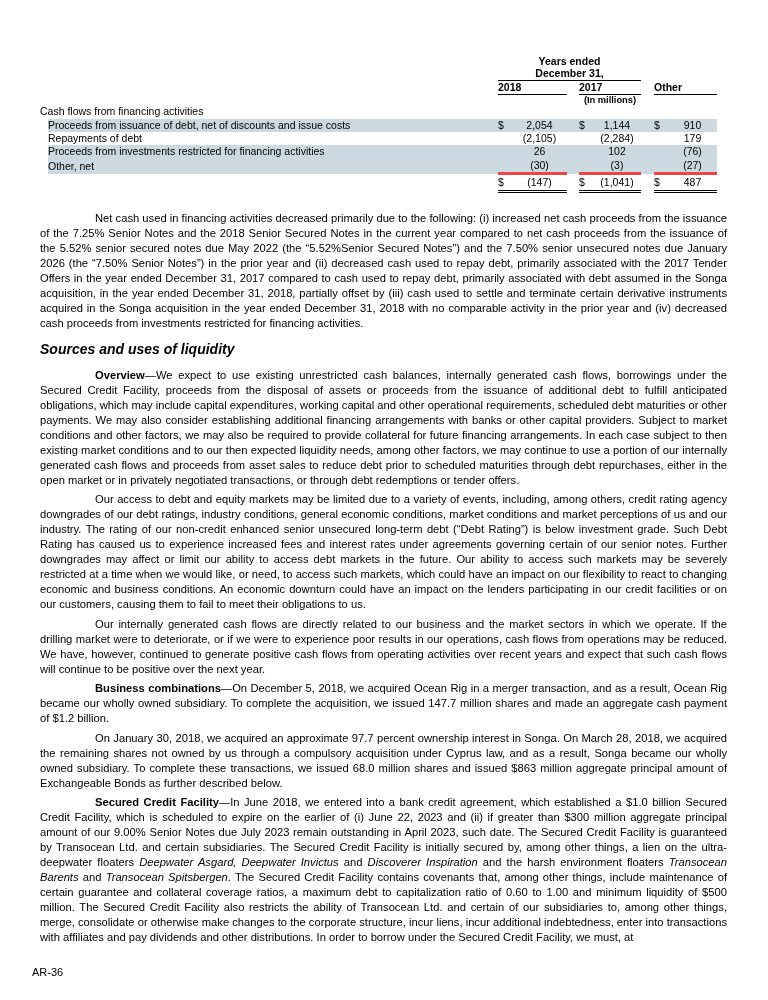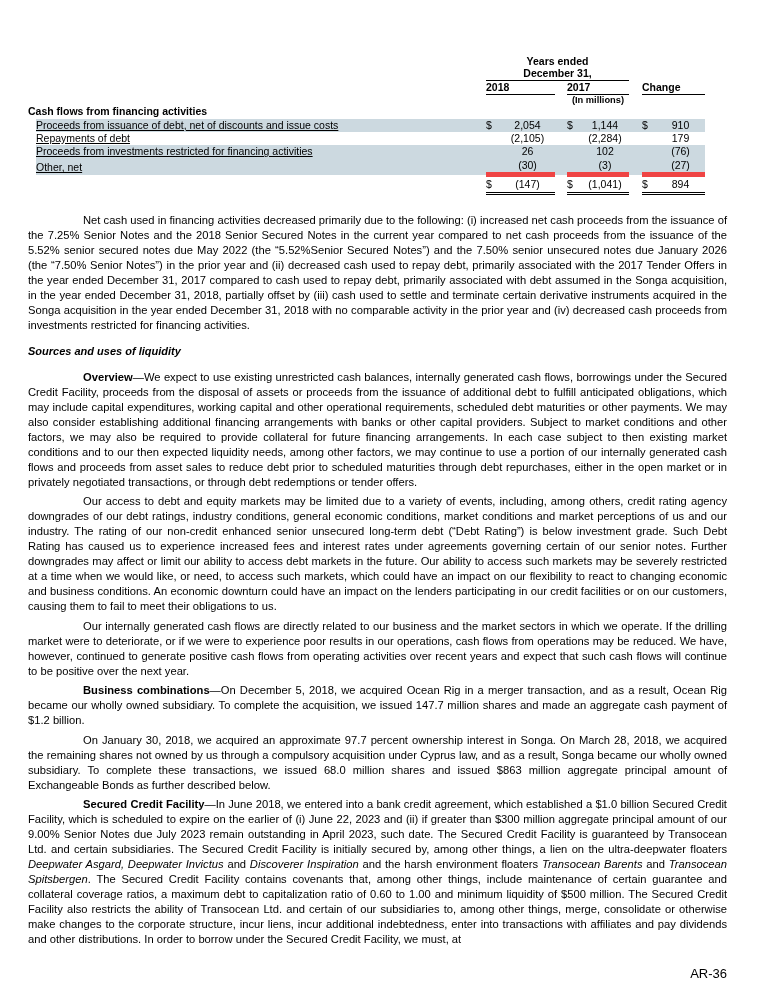--- a/index.html
+++ b/index.html
@@ -5,76 +5,76 @@
   * { box-sizing: border-box; }
   html, body { margin: 0; padding: 0; background: #ffffff; }
   .page {
     position: relative;
     width: 768px;
     height: 1000px;
     background: #ffffff;
     color: #000000;
     font-family: "Liberation Sans", "DejaVu Sans", sans-serif;
     overflow: hidden;
-    padding: 55px 41px 0 28px;
+    padding: 55px 41px 0 40px;
   }
   
   table.fin-table {
     border-collapse: collapse;
     table-layout: fixed;
     width: 677px;
     font-size: 10.5px;
     color: #000;
   }
   table.fin-table td {
     padding: 0;
     vertical-align: bottom;
     white-space: nowrap;
     overflow: hidden;
   }
   .hc { text-align: center; font-weight: bold; line-height: 12px; }
   .hc2 { text-align: center; font-weight: bold; line-height: 12.5px; margin-top: 12px; }
   .yr { font-weight: bold; line-height: 13px; padding-bottom: 2px; }
   .bline { border-bottom: 1px solid #000; }
   .mills { text-align: center; font-weight: bold; font-size: 9.3px; line-height: 10.5px; padding-top: 1px; }
-  .section-label { font-weight: bold; line-height: 13.5px; padding-top: 2px; }
+  .section-label { font-weight: normal; line-height: 13.5px; padding-top: 2px; }
   td.sp { background: #ffffff; }
-  td.label { padding-left: 9px; line-height: 13.4px; text-decoration: underline; }
+  td.label { padding-left: 9px; line-height: 13.4px; }
   td.d  { text-align: left; padding-left: 3px; line-height: 13.4px; }
   td.v  { text-align: center; padding-right: 1px; line-height: 13.4px; }
   td.g  { line-height: 13.4px; }
   tr.shaded td { background: var(--shade, #ccd9e0); }
   tr.shaded td.sp { background: #ffffff; }
-  tr.ul-row td.d, tr.ul-row td.v { border-bottom: 5px solid #ef4444; margin-top: 40px; }
+  tr.ul-row td.d, tr.ul-row td.v { border-bottom: 3px solid #ef4444; margin-top: 40px; }
   tr.total-row td.d, tr.total-row td.v { border-bottom: 3px double #000; }
   tr.total-row td { padding-top: 1px; }
   
   .body-text {
     margin-top: 18px;
     font-size: 11.2px;
     line-height: 15px;
     text-align: justify;
   }
   .para { margin: 4.5px 0 0 0; text-indent: 55px; }
   .para.first { margin-top: 16px; }
   .lead { font-weight: bold; }
   .liq-heading {
     margin: 11px 0 11px 0;
-    font-size: 11px;
+    font-size: 14px;
     line-height: 15px;
     font-weight: bold;
     font-style: italic;
   }
   .page-footer {
     position: absolute;
     top: 966px;
-    left: 40px;
+    left: 32px;
     width: 687px;
-    text-align: right;
-    font-size: 13px;
+    text-align: left;
+    font-size: 11px;
   }
 </style>
 </head>
 <body>
 
 <div class="page">
 
   <table class="fin-table">
     <colgroup>
       <col style="width:8px">
@@ -103,21 +103,21 @@
         <td></td>
           <td colspan="2"></td>
       </tr>
       <tr>
         <td class="sp"></td>
           <td></td>
         <td colspan="2" class="yr bline">2018</td>
         <td></td>
         <td colspan="2" class="yr bline">2017</td>
         <td></td>
-        <td colspan="2" class="yr bline">Change</td>
+        <td colspan="2" class="yr bline">Other</td>
       </tr>
       <tr>
         <td class="sp"></td>
           <td></td>
         <td colspan="2"></td>
         <td></td>
         <td colspan="2" class="mills">(In millions)</td>
         <td></td>
           <td colspan="2"></td>
       </tr>
@@ -177,21 +177,21 @@
         <tr class="total-row">
           <td class="sp"></td>
           <td class="label"></td>
           <td class="d">$</td>
           <td class="v">(147)</td>
           <td class="g"></td>
           <td class="d">$</td>
           <td class="v">(1,041)</td>
           <td class="g"></td>
           <td class="d">$</td>
-          <td class="v">894</td>
+          <td class="v">487</td>
         </tr>
       </tbody>
   </table>
 
   <div class="body-text">
     <p class="para first"><span>Net cash used in financing activities decreased primarily due to the following: (i) increased net cash proceeds from the issuance of the 7.25% Senior Notes and the 2018 Senior Secured Notes in the current year compared to net cash proceeds from the issuance of the 5.52% senior secured notes due May 2022 (the “5.52%Senior Secured Notes”) and the 7.50% senior unsecured notes due January 2026 (the “7.50% Senior Notes”) in the prior year and (ii) decreased cash used to repay debt, primarily associated with the 2017 Tender Offers in the year ended December 31, 2017 compared to cash used to repay debt, primarily associated with debt assumed in the Songa acquisition, in the year ended December 31, 2018, partially offset by (iii) cash used to settle and terminate certain derivative instruments acquired in the Songa acquisition in the year ended December 31, 2018 with no comparable activity in the prior year and (iv) decreased cash proceeds from investments restricted for financing activities.</span></p>
 
     <h3 class="liq-heading">Sources and uses of liquidity</h3>
 
     <p class="para"><span class="lead">Overview</span><span>—We expect to use existing unrestricted cash balances, internally generated cash flows, borrowings under the Secured Credit Facility, proceeds from the disposal of assets or proceeds from the issuance of additional debt to fulfill anticipated obligations, which may include capital expenditures, working capital and other operational requirements, scheduled debt maturities or other payments.  We may also consider establishing additional financing arrangements with banks or other capital providers.  Subject to market conditions and other factors, we may also be required to provide collateral for future financing arrangements.  In each case subject to then existing market conditions and to our then expected liquidity needs, among other factors, we may continue to use a portion of our internally generated cash flows and proceeds from asset sales to reduce debt prior to scheduled maturities through debt repurchases, either in the open market or in privately negotiated transactions, or through debt redemptions or tender offers.</span></p>

